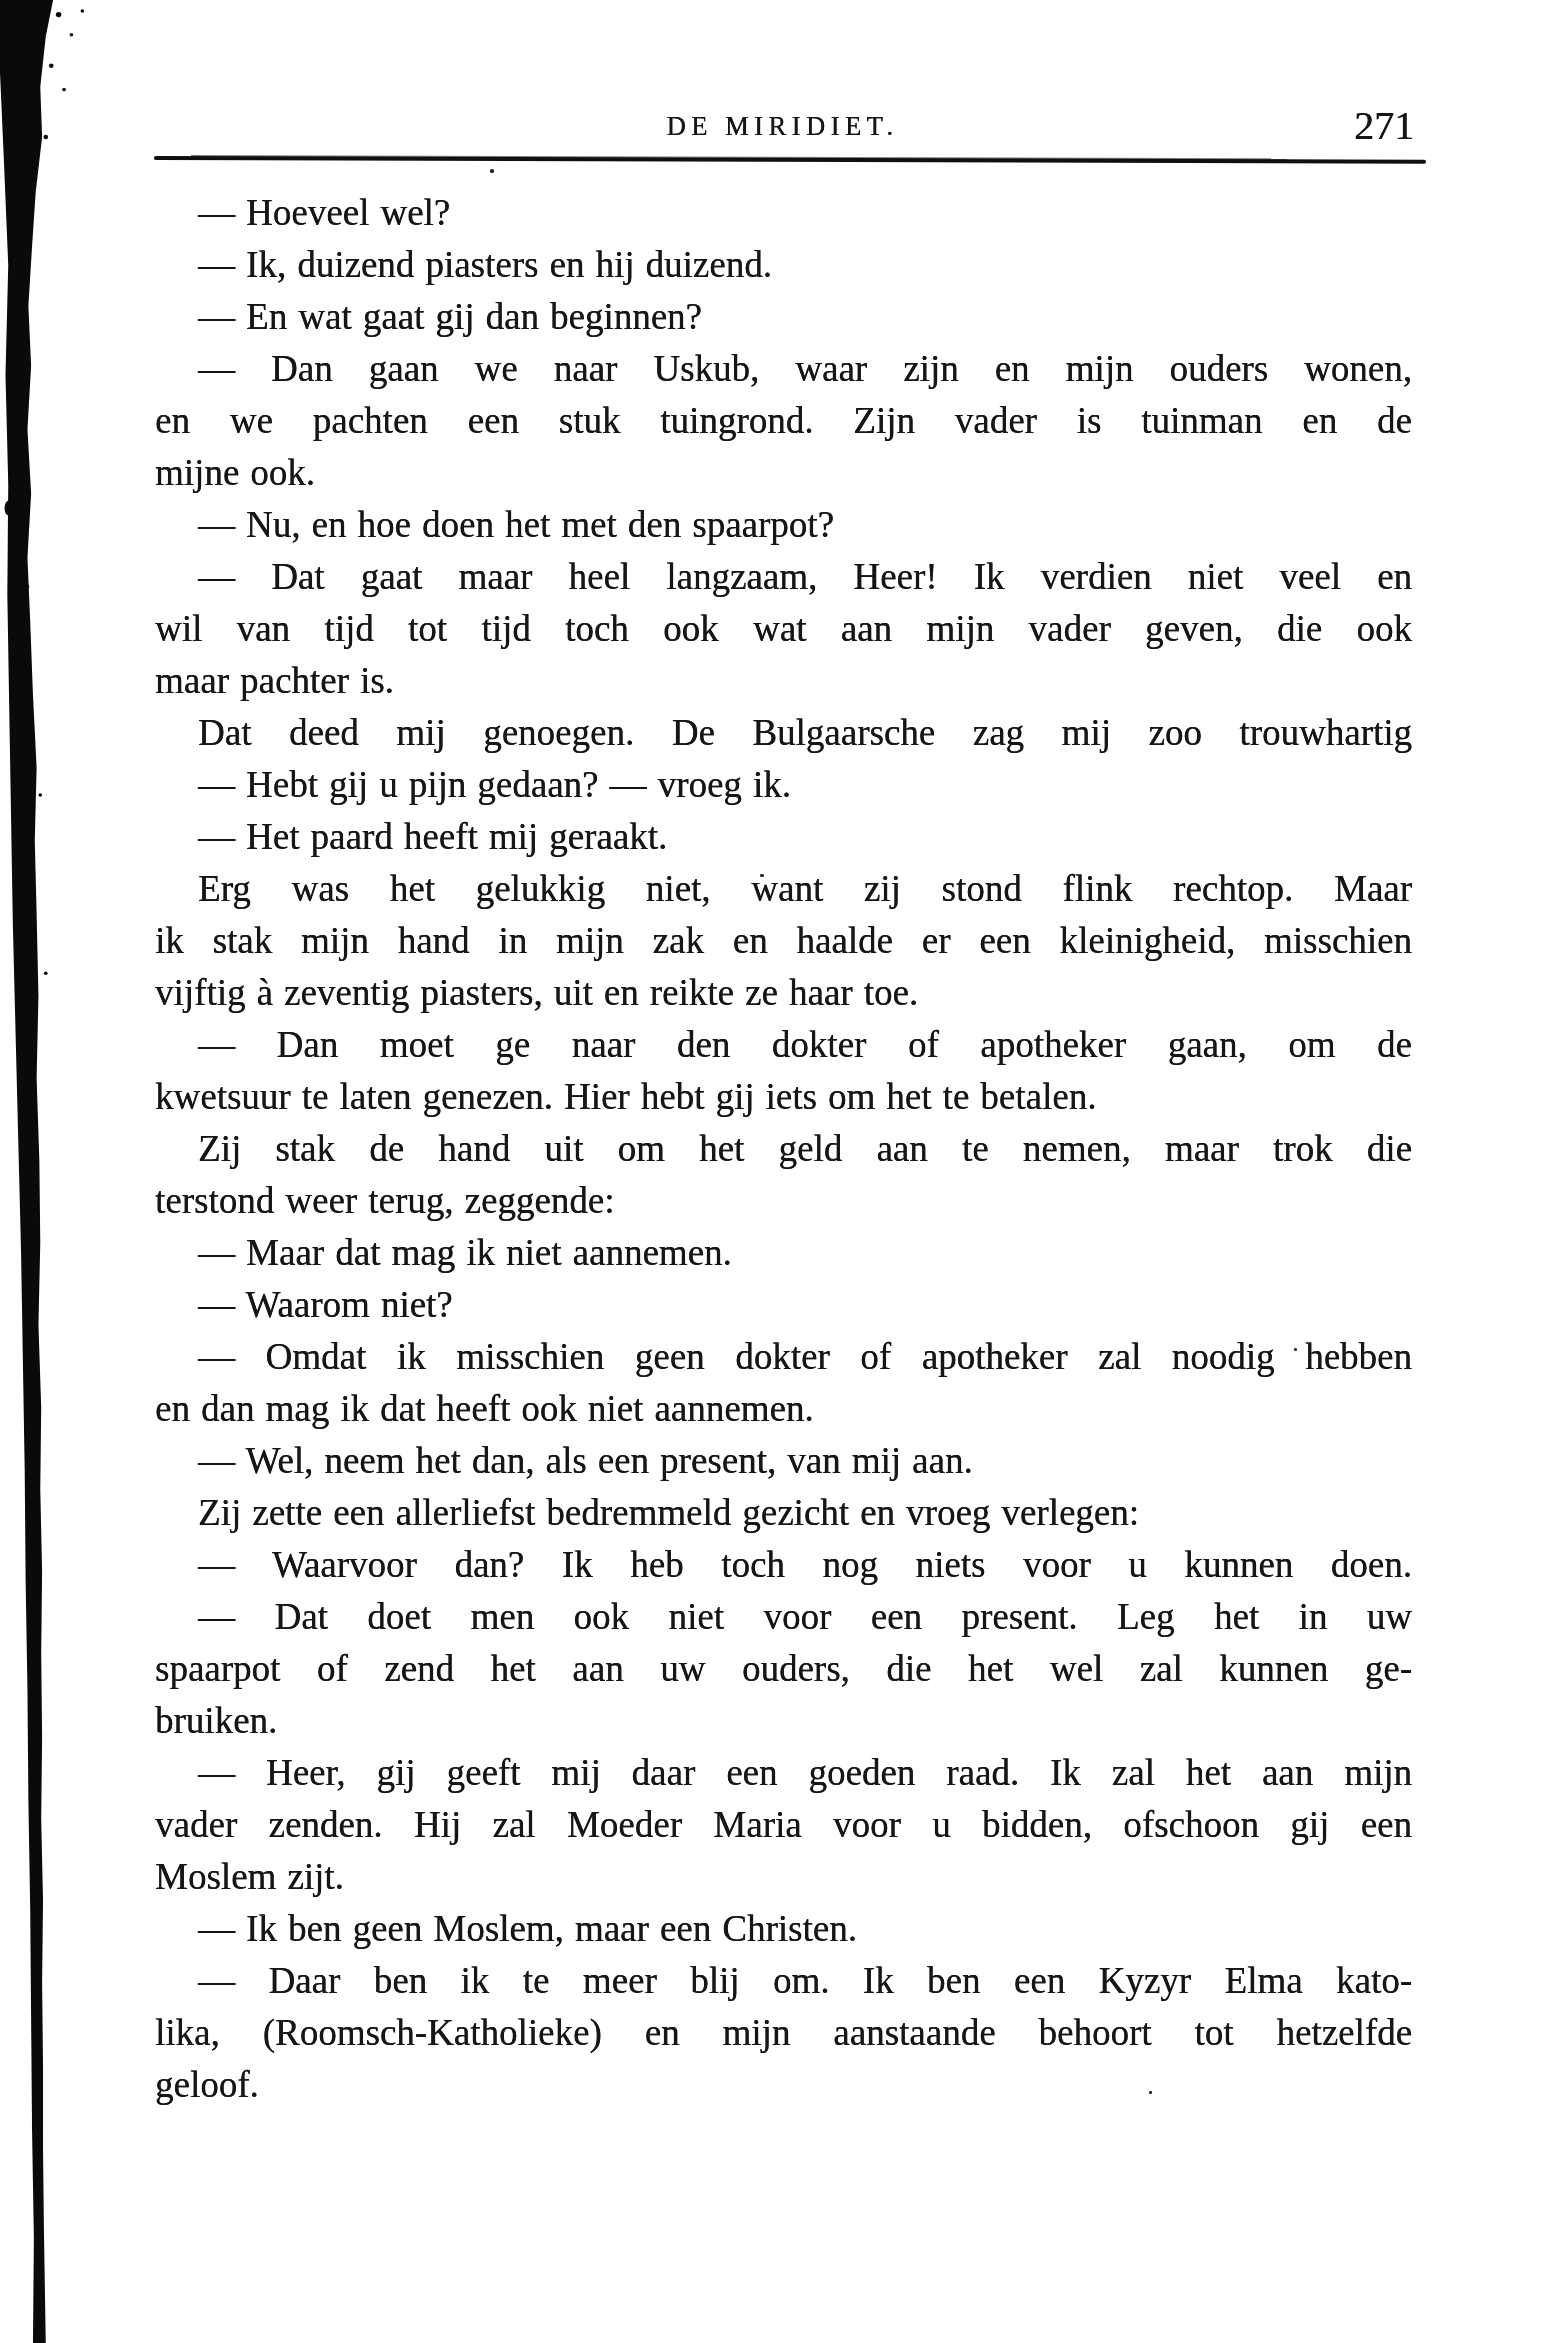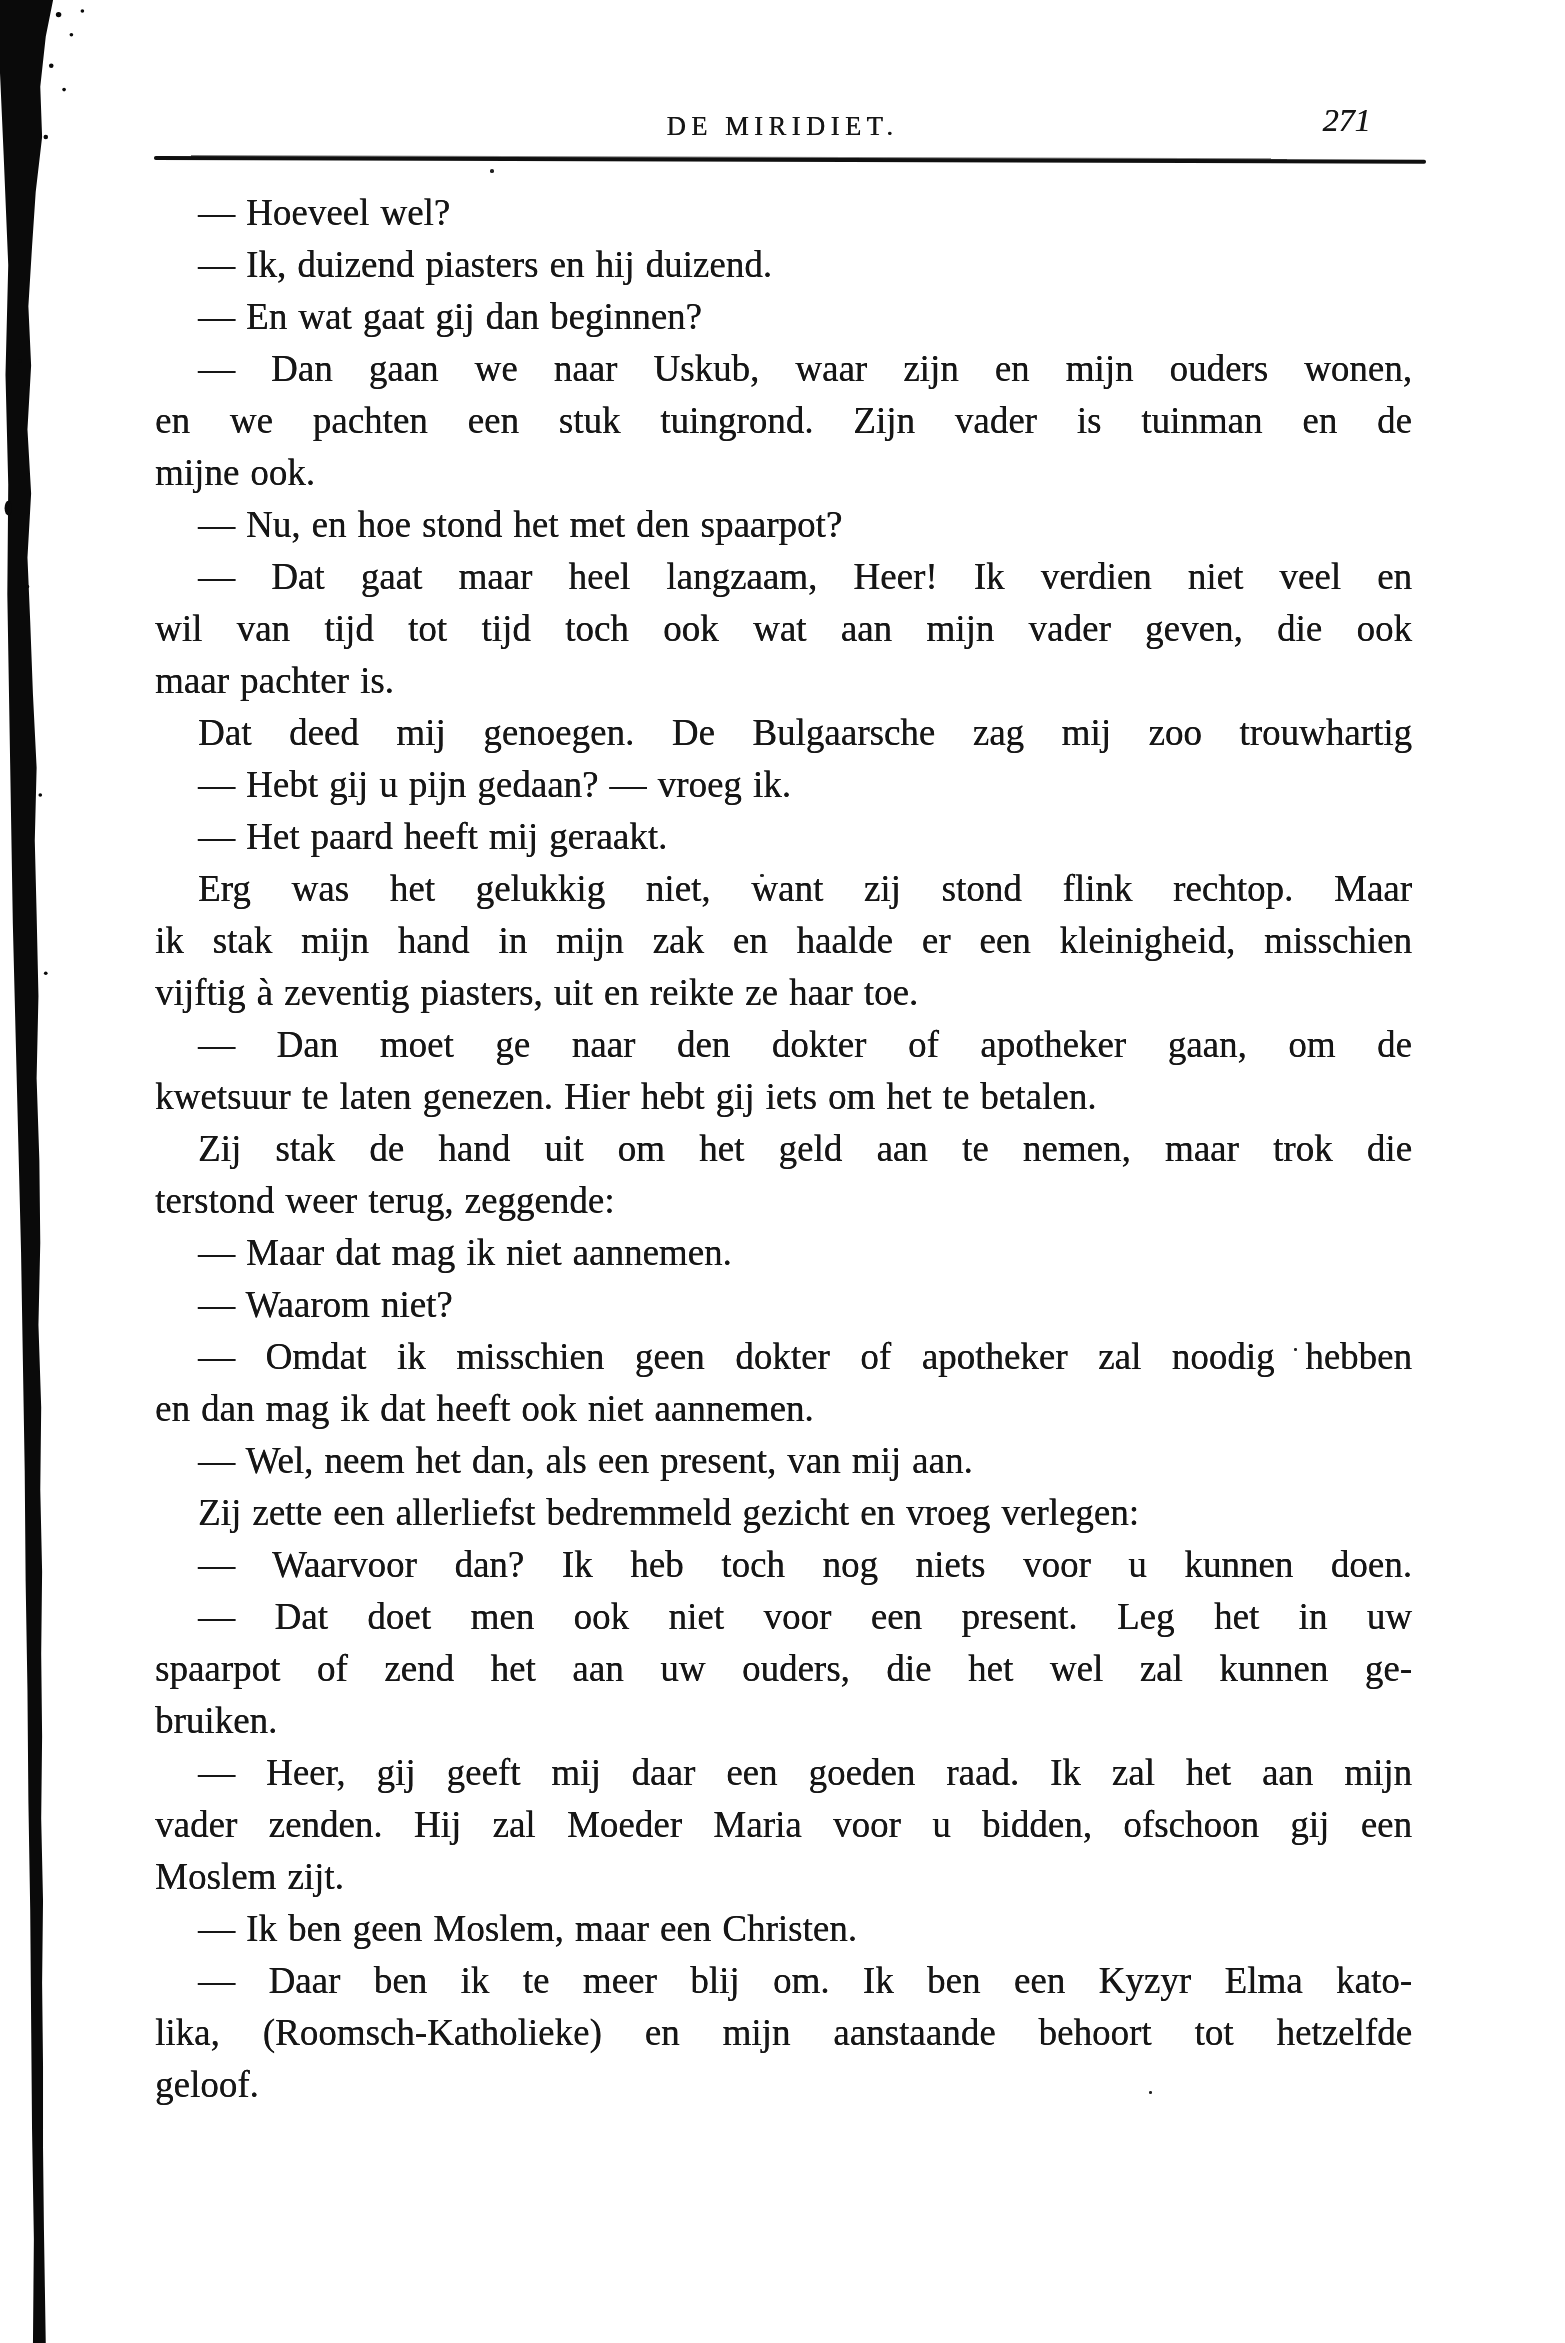--- a/index.html
+++ b/index.html
@@ -15,23 +15,22 @@
   
   .binding{position:absolute;left:0;top:0;width:119px;height:2344px;}
   
   .header-title{
     position:absolute;top:111px;left:0;width:1565px;
     text-align:center;font-size:26.5px;letter-spacing:5.5px;
     text-shadow:0.4px 0 currentColor;
   }
   .page-num{
     position:absolute;top:102px;left:1279px;width:135px;
-    text-align:center;font-size:32px;
+    text-align:right;font-size:40px;
     text-shadow:0.4px 0 currentColor;
-    font-style:italic;
   }
   .rule{
     position:absolute;top:156px;left:154px;width:1272px;height:3.7px;
     background:#101010;border-radius:1.8px;
     transform:rotate(0.17deg);transform-origin:left center;
   }
   .rule:after{
     content:"";position:absolute;left:37px;top:-0.9px;height:1.8px;width:1096px;background:#101010;opacity:.55;
   }
   
@@ -79,21 +78,21 @@
   <div class="page-num">271</div>
   <div class="rule"></div>
 
   <div class="body-text">
       <div class="line in">— Hoeveel wel?</div>
       <div class="line in">— Ik, duizend piasters en hij duizend.</div>
       <div class="line in">— En wat gaat gij dan beginnen?</div>
       <div class="line j in">— Dan gaan we naar Uskub, waar zijn en mijn ouders wonen,</div>
       <div class="line j">en we pachten een stuk tuingrond. Zijn vader is tuinman en de</div>
       <div class="line">mijne ook.</div>
-      <div class="line in">— Nu, en hoe stond het met den spaarpot?</div>
+      <div class="line in">— Nu, en hoe doen het met den spaarpot?</div>
       <div class="line j in">— Dat gaat maar heel langzaam, Heer! Ik verdien niet veel en</div>
       <div class="line j">wil van tijd tot tijd toch ook wat aan mijn vader geven, die ook</div>
       <div class="line">maar pachter is.</div>
       <div class="line j in">Dat deed mij genoegen. De Bulgaarsche zag mij zoo trouwhartig</div>
       <div class="line in">— Hebt gij u pijn gedaan? — vroeg ik.</div>
       <div class="line in">— Het paard heeft mij geraakt.</div>
       <div class="line j in">Erg was het gelukkig niet, want zij stond flink rechtop. Maar</div>
       <div class="line j">ik stak mijn hand in mijn zak en haalde er een kleinigheid, misschien</div>
       <div class="line">vijftig à zeventig piasters, uit en reikte ze haar toe.</div>
       <div class="line j in">— Dan moet ge naar den dokter of apotheker gaan, om de</div>

